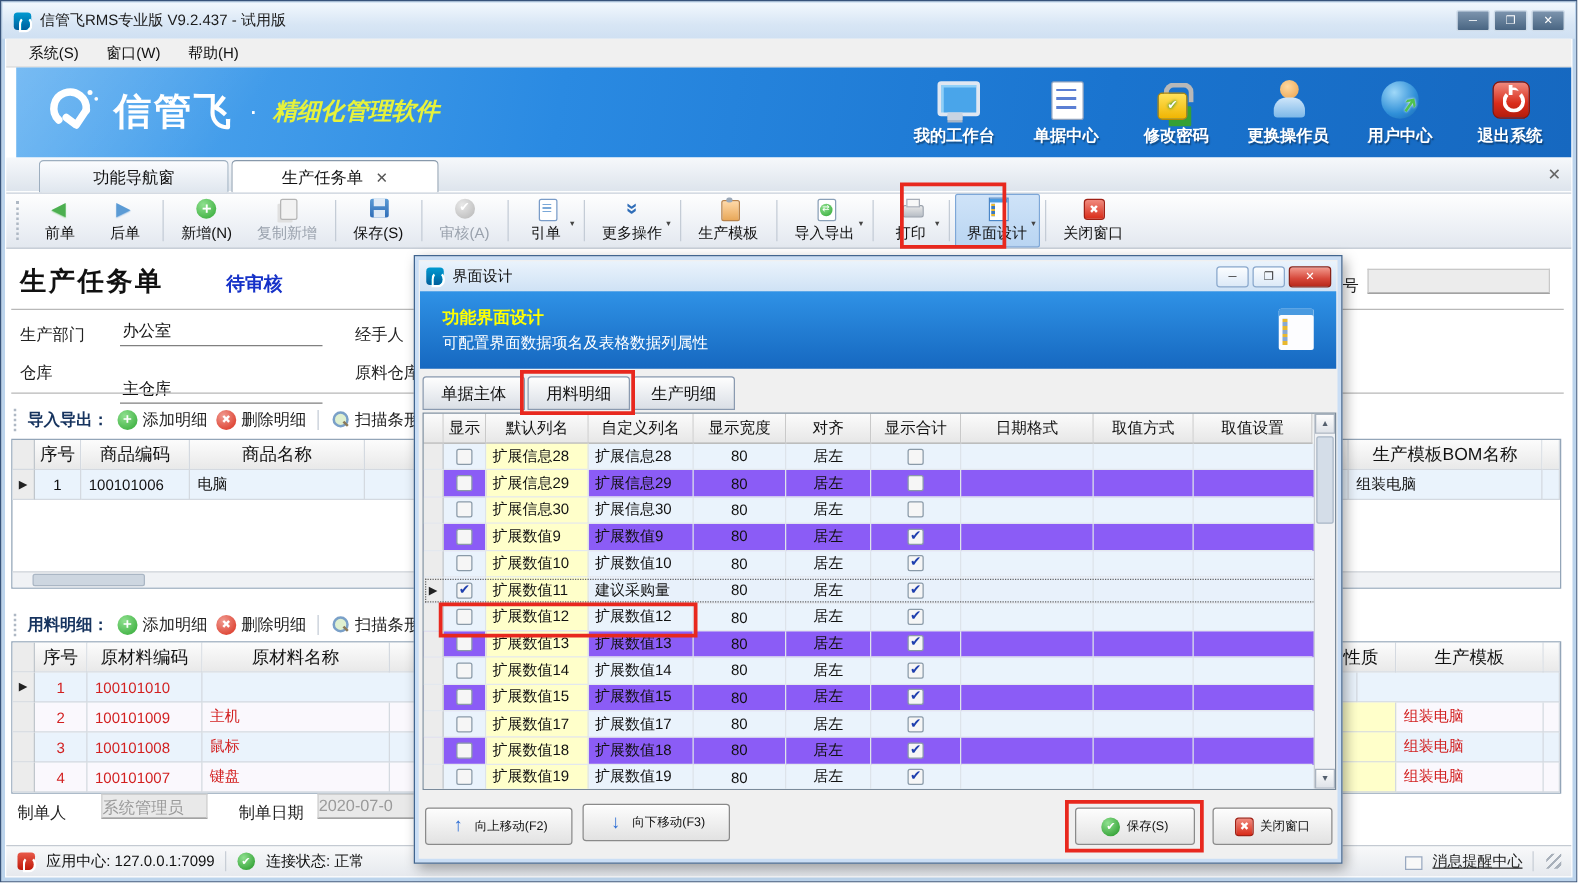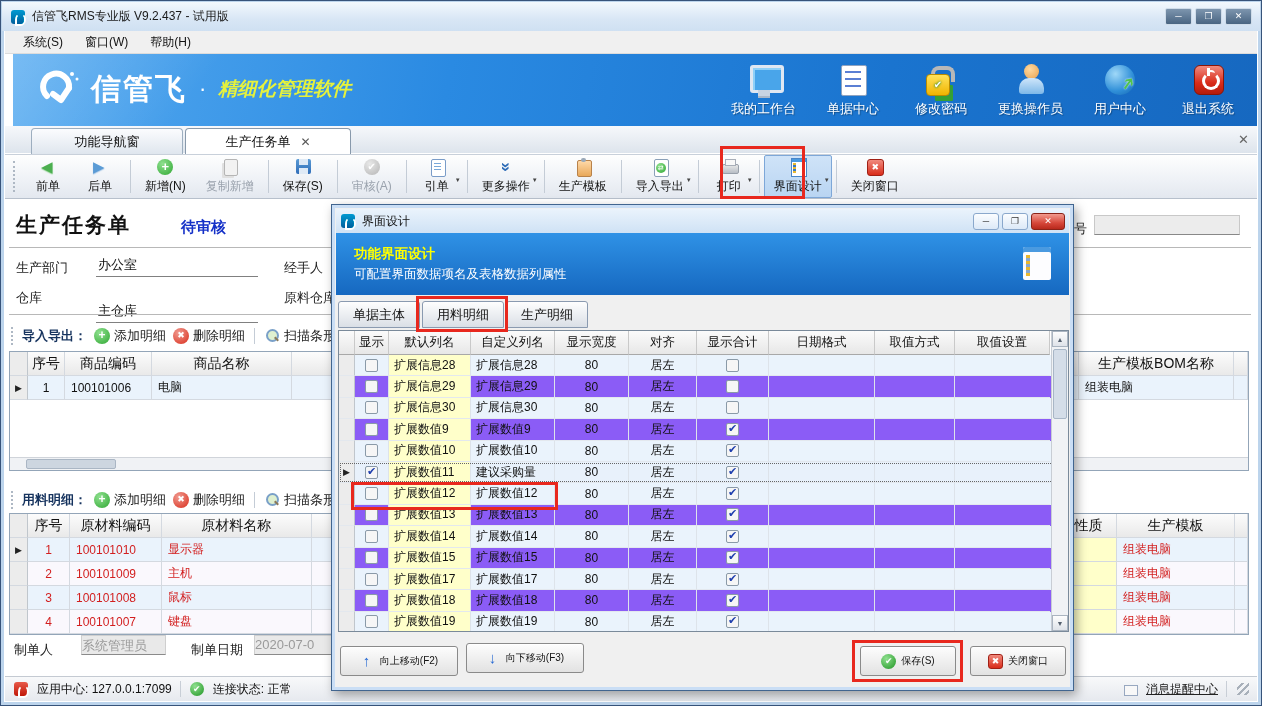--- a/index.html
+++ b/index.html
@@ -16,21 +16,21 @@
 
 .banner{position:absolute;left:12px;top:53px;right:4px;height:72px;background:linear-gradient(100deg,#55aaf0 0%,#2a8ae2 35%,#1a74cf 70%,#1668c0 100%);overflow:hidden}
 .banner::before{content:"";position:absolute;left:-80px;top:-40px;width:420px;height:220px;background:linear-gradient(115deg,rgba(255,255,255,.28),rgba(255,255,255,0) 55%);transform:skewX(-18deg)}
 .brand{position:absolute;left:22px;top:12px;display:flex;align-items:center;gap:10px}
 .brand-mark{width:46px;height:46px}
 .brand-name{color:#fff;font-size:30px;font-weight:bold;letter-spacing:2px}
 .brand-dot{color:#fff;font-size:22px;margin:0 2px}
 .brand-tag{color:#e6f23c;font-size:19px;font-weight:bold;font-style:italic}
 .banner-actions{position:absolute;right:18px;top:10px;display:flex;gap:26px}
 .baction{display:flex;flex-direction:column;align-items:center;gap:4px;cursor:pointer;min-width:62px}
-.baction .blabel{color:#fff;font-weight:normal;font-size:13px;text-shadow:1px 1px 1px rgba(0,0,0,.35);white-space:nowrap}
+.baction .blabel{color:#fff;font-weight:bold;font-size:13px;text-shadow:1px 1px 1px rgba(0,0,0,.35);white-space:nowrap}
 .bicon{width:34px;height:32px;position:relative}
 
 .i-workbench-icon::before{content:"";position:absolute;left:3px;top:1px;width:28px;height:22px;border:3px solid #dfe7f2;border-radius:3px;background:#49a5ea;box-shadow:inset 2px 2px 0 #8fd0f8}
 .i-workbench-icon::after{content:"";position:absolute;left:11px;bottom:0;width:12px;height:6px;background:#c9d4e2;box-shadow:0 2px 0 #aab8c9}
 .i-doccenter-icon::before{content:"";position:absolute;left:5px;top:1px;width:24px;height:29px;background:#fff;border:1px solid #8fa3c0;border-radius:2px}
 .i-doccenter-icon::after{content:"";position:absolute;left:9px;top:7px;width:16px;height:17px;background:repeating-linear-gradient(#5b7fd4 0 2px,transparent 2px 7px)}
 .i-password-icon::before{content:"";position:absolute;left:7px;top:2px;width:16px;height:12px;border:4px solid #b8b8b8;border-bottom:none;border-radius:8px 8px 0 0}
 .i-password-icon::after{content:"✔";position:absolute;left:2px;top:10px;width:22px;height:20px;background:linear-gradient(#ffe25a,#f0b400);border:1px solid #b88a00;border-radius:4px;color:#fff;font-size:10px;text-align:center;line-height:19px;text-shadow:0 0 2px #2f8f2f,0 0 3px #2f8f2f;box-shadow:6px 8px 0 -3px #35a035}
 .i-operator-icon::before{content:"";position:absolute;left:10px;top:0;width:15px;height:15px;background:radial-gradient(circle at 40% 35%,#ffd9a0,#e8a04c);border-radius:50%}
 .i-operator-icon::after{content:"";position:absolute;left:5px;top:14px;width:25px;height:16px;background:linear-gradient(#cfe6fa,#7db8e8);border-radius:10px 10px 3px 3px}
@@ -480,21 +480,20 @@
     </div>
     <span>
       
     
         <div class="grow mrow sel" style="background: rgb(234, 243, 252);">
           <span class="gc ind" style="width:18px">
             <span class="rowtri on">▶</span>
           </span>
           <span class="gc redtext" style="width:42px;justify-content:center">1</span>
           <span class="gc redtext" style="width:92px">100101010</span>
-          <span class="gc redtext" style="width:150px">显示器</span>
           <span class="gc" style="width:750px"></span>
           <span class="gc cell-yellow" style="width:56px"></span>
           <span class="gc redtext" style="width:118px">组装电脑</span>
           <span class="gc" style="flex:1"></span>
         </div>
       
         <div class="grow mrow alt" style="background: rgb(250, 248, 253);">
           <span class="gc ind" style="width:18px">
             <span class="rowtri">▶</span>
           </span>

